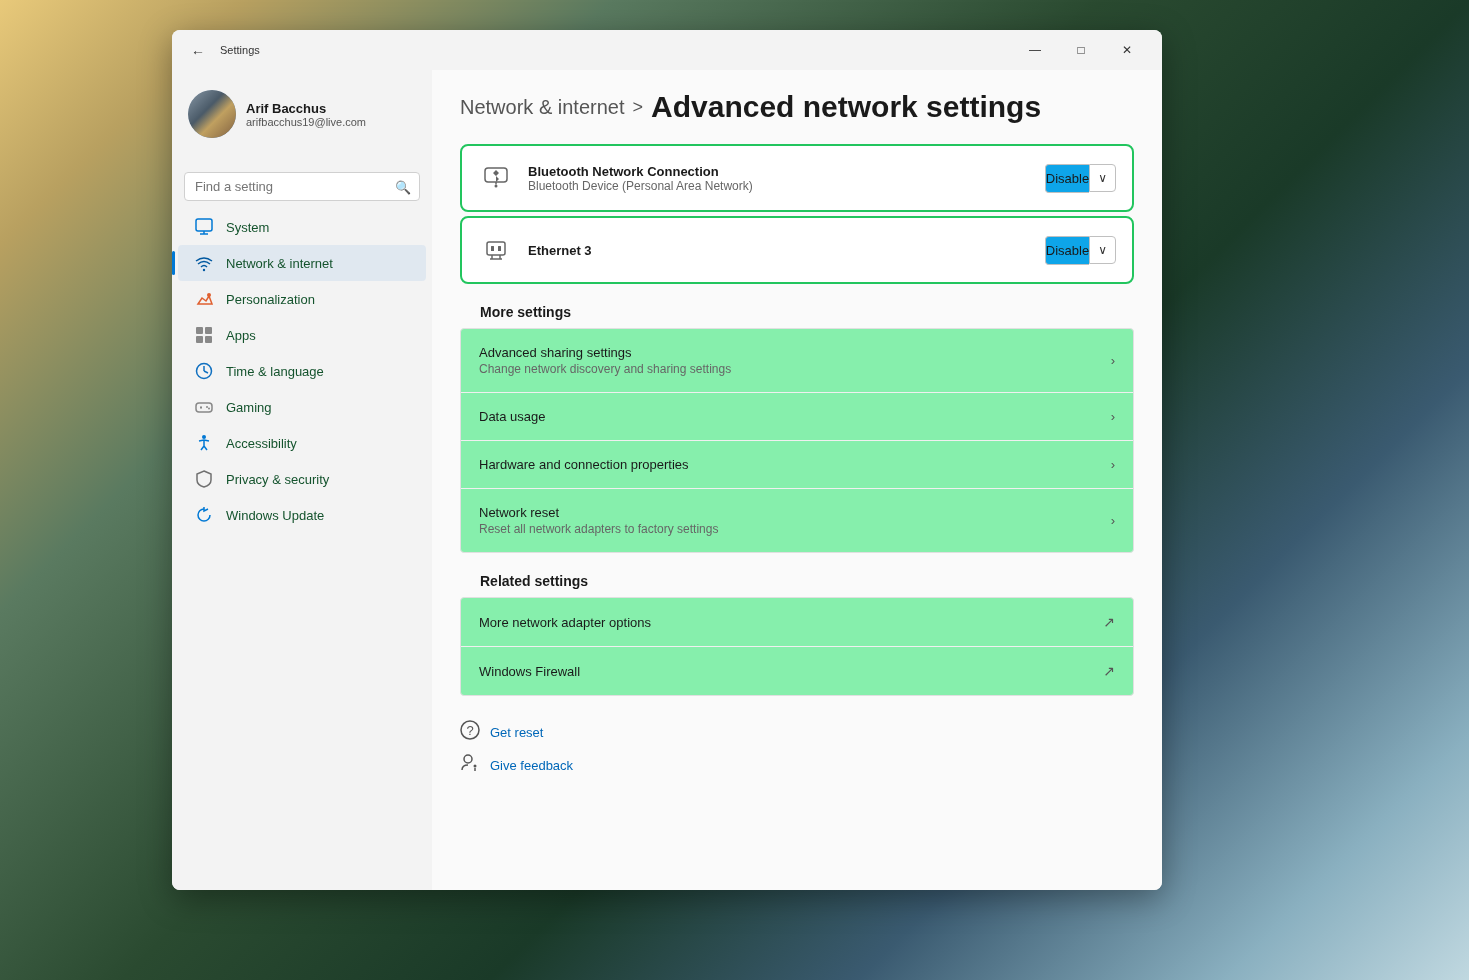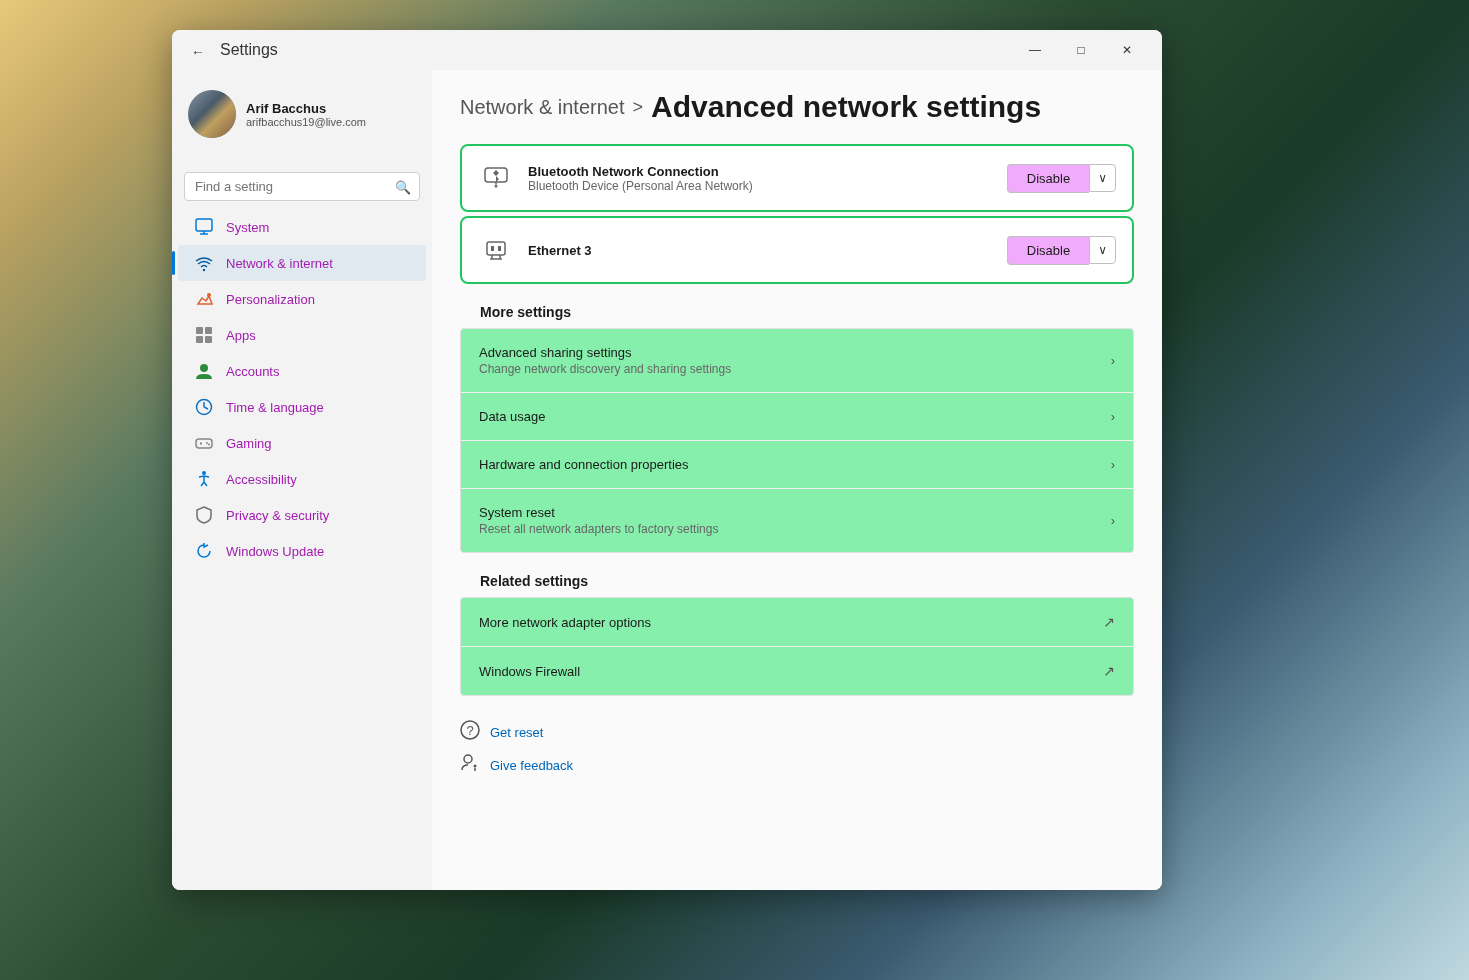--- a/index.html
+++ b/index.html
@@ -48,21 +48,21 @@
       display: flex;
       align-items: center;
       justify-content: center;
       border-radius: 4px;
       cursor: pointer;
       font-size: 14px;
       color: #333;
     }
 
     .titlebar-title {
-      font-size: 16px;
+      font-size: 11px;
       color: #333;
       margin-left: 8px;
     }
 
     .titlebar-controls {
       margin-left: auto;
       display: flex;
       gap: 0;
     }
 
@@ -190,21 +190,21 @@
       height: 20px;
       flex-shrink: 0;
       display: flex;
       align-items: center;
       justify-content: center;
       font-size: 16px;
     }
 
     .nav-label {
       font-size: 13px;
-      color: #a21caf;
+      color: #14532d;
     }
 
     
     .icon-system { color: #0078d4; }
 
     
     .main-content {
       flex: 1;
       background: #fafafa;
       overflow-y: auto;
@@ -273,22 +273,22 @@
       color: #666;
     }
 
     .adapter-actions {
       display: flex;
       align-items: center;
       gap: 0;
     }
 
     .disable-btn {
-      padding: 6px 19px;
-      background: #f0abfc;
+      padding: 6px 0;
+      background: #0ea5e9;
       border: 1px solid #c0c0c0;
       border-right: none;
       border-radius: 4px 0 0 4px;
       font-size: 13px;
       cursor: pointer;
       color: #1a1a1a;
     }
 
     .chevron-btn {
       padding: 6px 8px;
@@ -447,29 +447,20 @@
           <svg width="18" height="18" viewBox="0 0 18 18">
               <rect x="1" y="1" width="7" height="7" rx="1" fill="#888"></rect>
               <rect x="10" y="1" width="7" height="7" rx="1" fill="#888"></rect>
               <rect x="1" y="10" width="7" height="7" rx="1" fill="#888"></rect>
               <rect x="10" y="10" width="7" height="7" rx="1" fill="#888"></rect>
             </svg>
         </div>
         <span class="nav-label">Apps</span>
       </div>
 
-      <div class="nav-item">
-        <div class="nav-icon">
-          <svg width="18" height="18" viewBox="0 0 18 18">
-              <circle cx="9" cy="6" r="4" fill="#2d8c3c"></circle>
-              <path d="M1 17 Q1 12 9 12 Q17 12 17 17" fill="#2d8c3c"></path>
-            </svg>
-        </div>
-        <span class="nav-label">Accounts</span>
-      </div>
 
       <div class="nav-item">
         <div class="nav-icon">
           <svg width="18" height="18" viewBox="0 0 18 18">
               <circle cx="9" cy="9" r="7.5" fill="none" stroke="#1070c0" stroke-width="1.5"></circle>
               <line x1="9" y1="4" x2="9" y2="9" stroke="#1070c0" stroke-width="1.5"></line>
               <line x1="9" y1="9" x2="13" y2="11" stroke="#1070c0" stroke-width="1.5"></line>
             </svg>
         </div>
         <span class="nav-label">Time &amp; language</span>
@@ -582,21 +573,21 @@
           <span class="settings-item-arrow">›</span>
         </div>
         <div class="settings-item">
           <div class="settings-item-text">
             <div class="settings-item-title">Hardware and connection properties</div>
           </div>
           <span class="settings-item-arrow">›</span>
         </div>
         <div class="settings-item">
           <div class="settings-item-text">
-            <div class="settings-item-title">System reset</div>
+            <div class="settings-item-title">Network reset</div>
             <div class="settings-item-desc">Reset all network adapters to factory settings</div>
           </div>
           <span class="settings-item-arrow">›</span>
         </div>
       </div>
 
       <div class="section-title">Related settings</div>
       <div class="settings-list">
         <div class="settings-item">
           <div class="settings-item-text">

